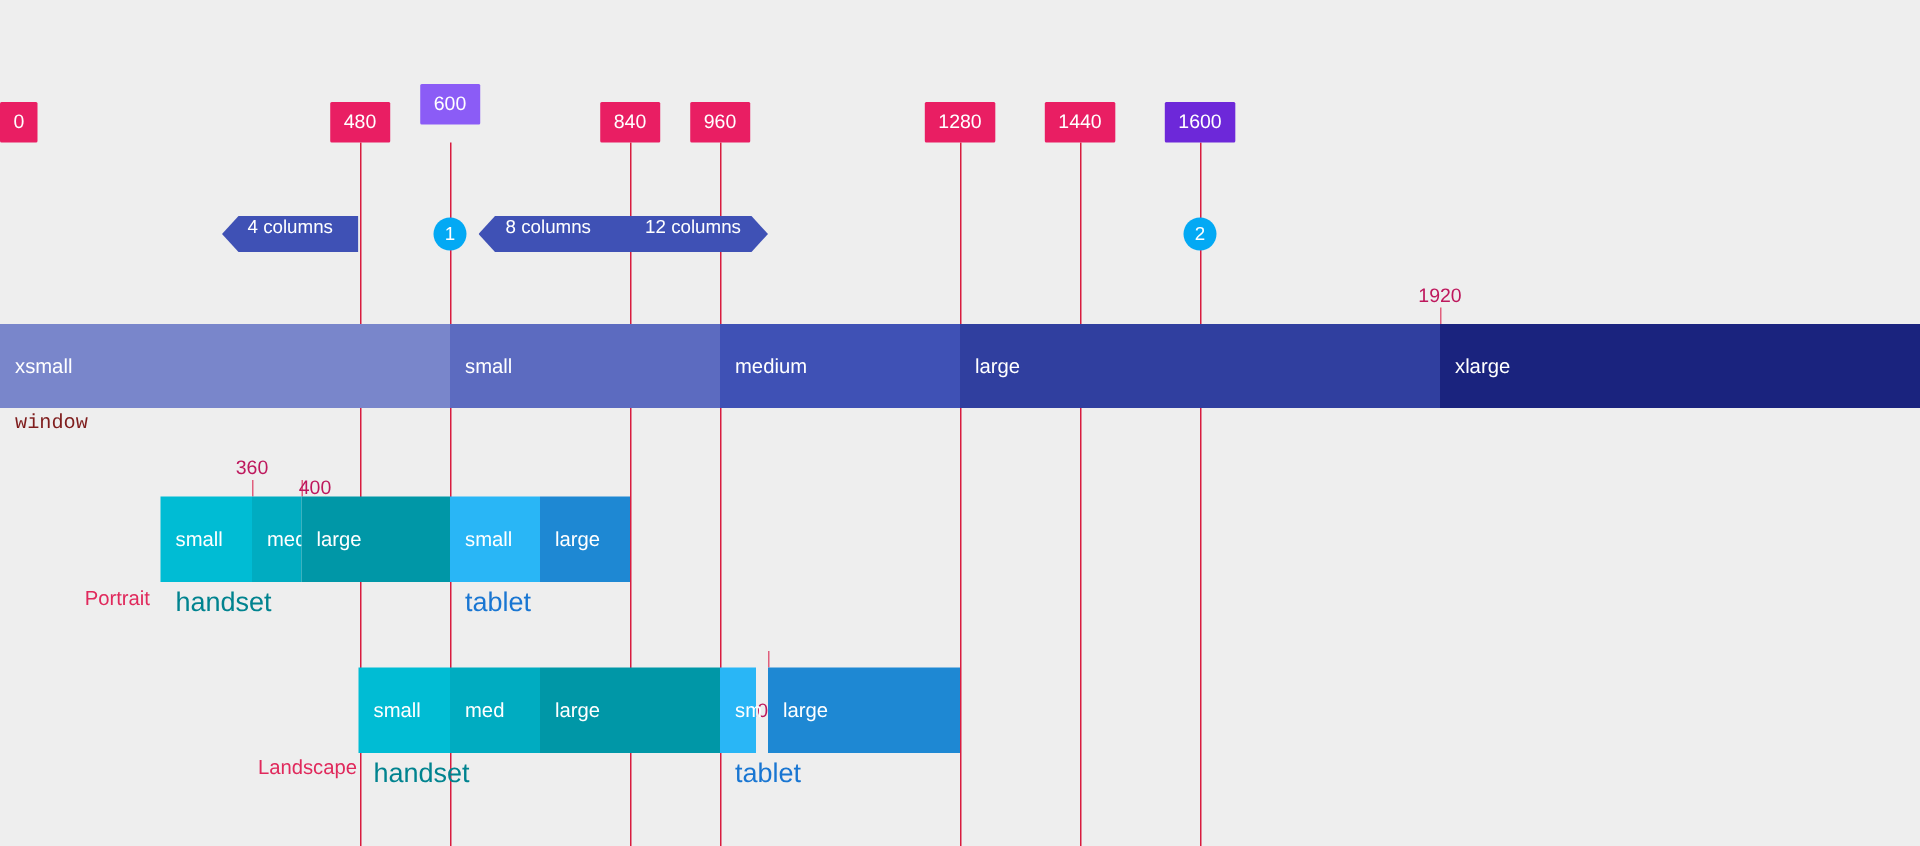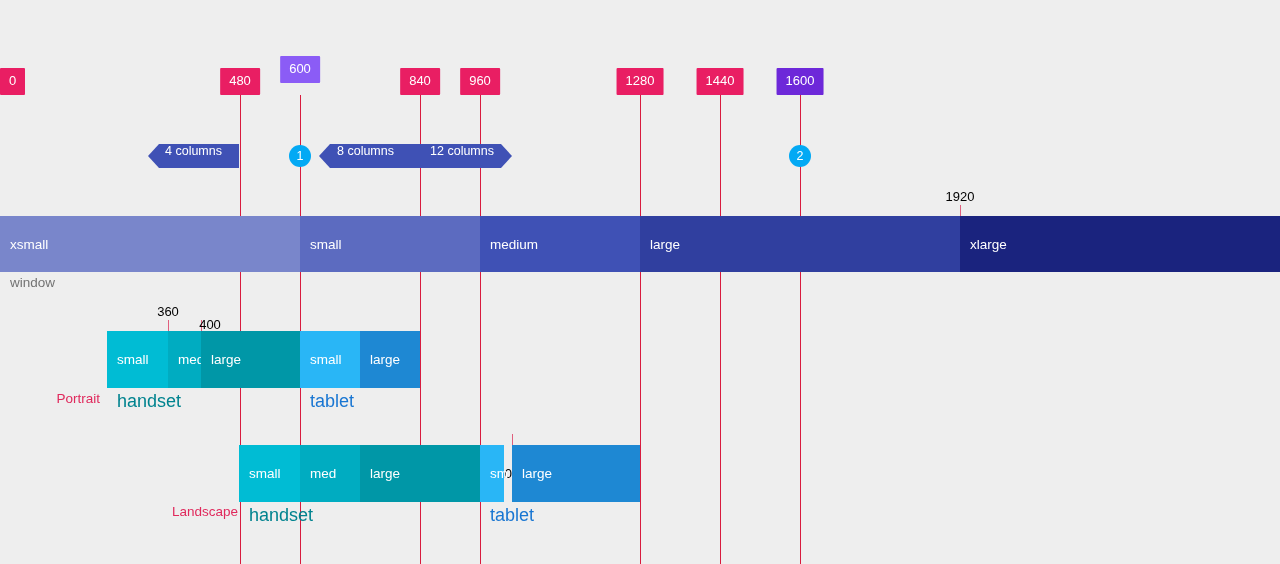--- a/index.html
+++ b/index.html
@@ -44,21 +44,21 @@
 
   
   .tick {
     position: absolute;
     width: 1px;
     background: #e05f7d;
   }
   .tick-label {
     position: absolute;
     transform: translateX(-50%);
-    color: #000000;
+    color: #be185d;
     font-size: 13px;
     line-height: 15px;
     white-space: nowrap;
   }
 
   
   .chev {
     position: absolute;
     height: 24px;
     background: #3f51b5;
@@ -244,19 +244,19 @@
         <div class="devseg" style="left: 0px; width: 24px; background: rgb(41, 182, 246);">
           <span>sm</span>
         </div>
         <div class="devseg" style="left: 32px; width: 128px; background: rgb(30, 136, 211);">
           <span>large</span>
         </div>
       </div>
       <div class="devcap" style="left: 490px; top: 505px; color: rgb(25, 118, 210);">tablet</div>
     </div>
 
-  <div class="row-caption" style="left:10px; top:275px; color:#737373;">window</div>
+  <div class="row-caption" style="left:10px; top:275px; color:#7f1d1d;font-family:Liberation Mono, monospace;">window</div>
 
   <div class="axis-label" style="left:10px; top:391px; width:90px;">Portrait</div>
 
   <div class="axis-label" style="left:108px; top:504px; width:130px;">Landscape</div>
 
 </div>
 
 </body></html>

